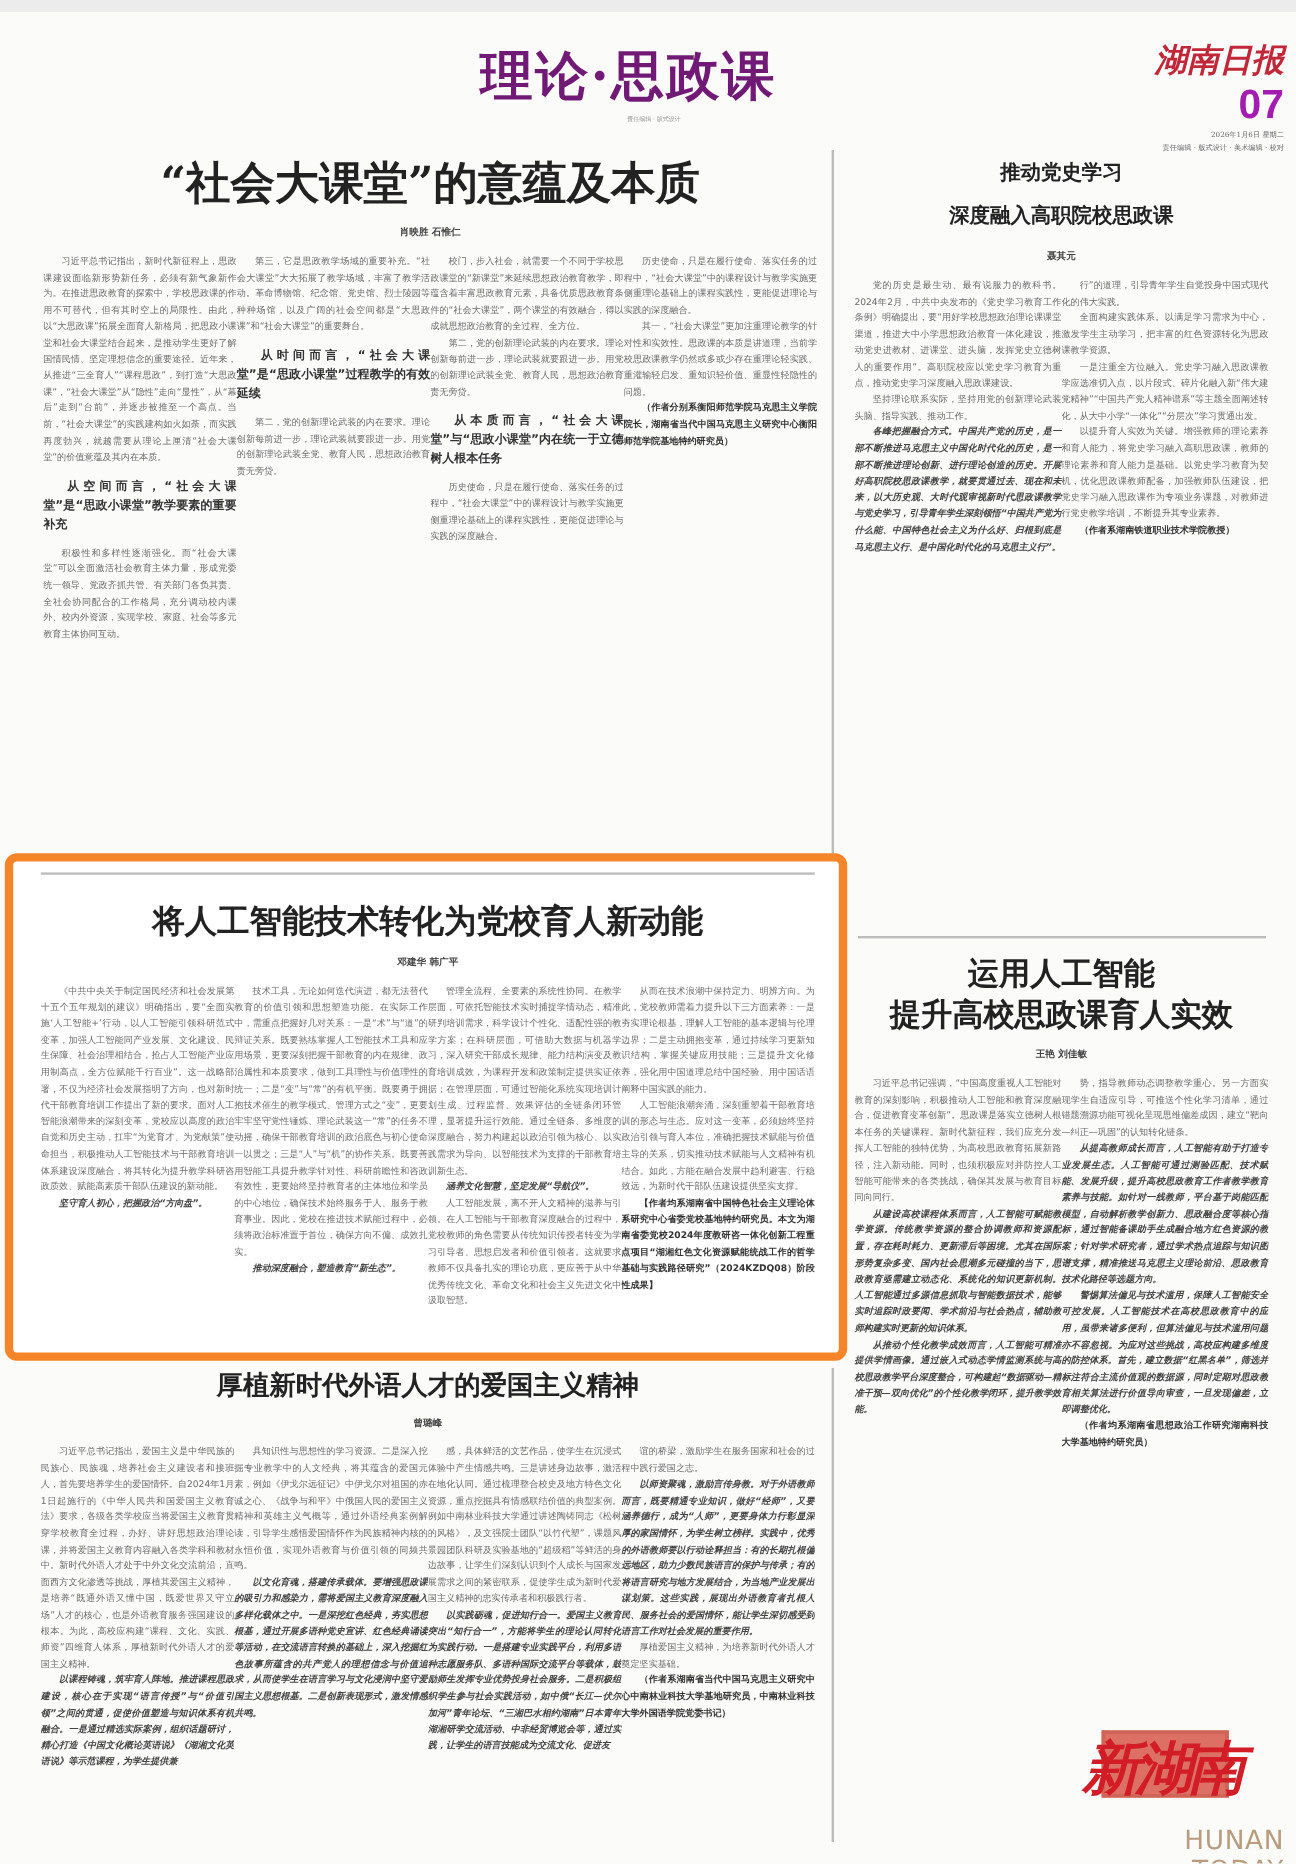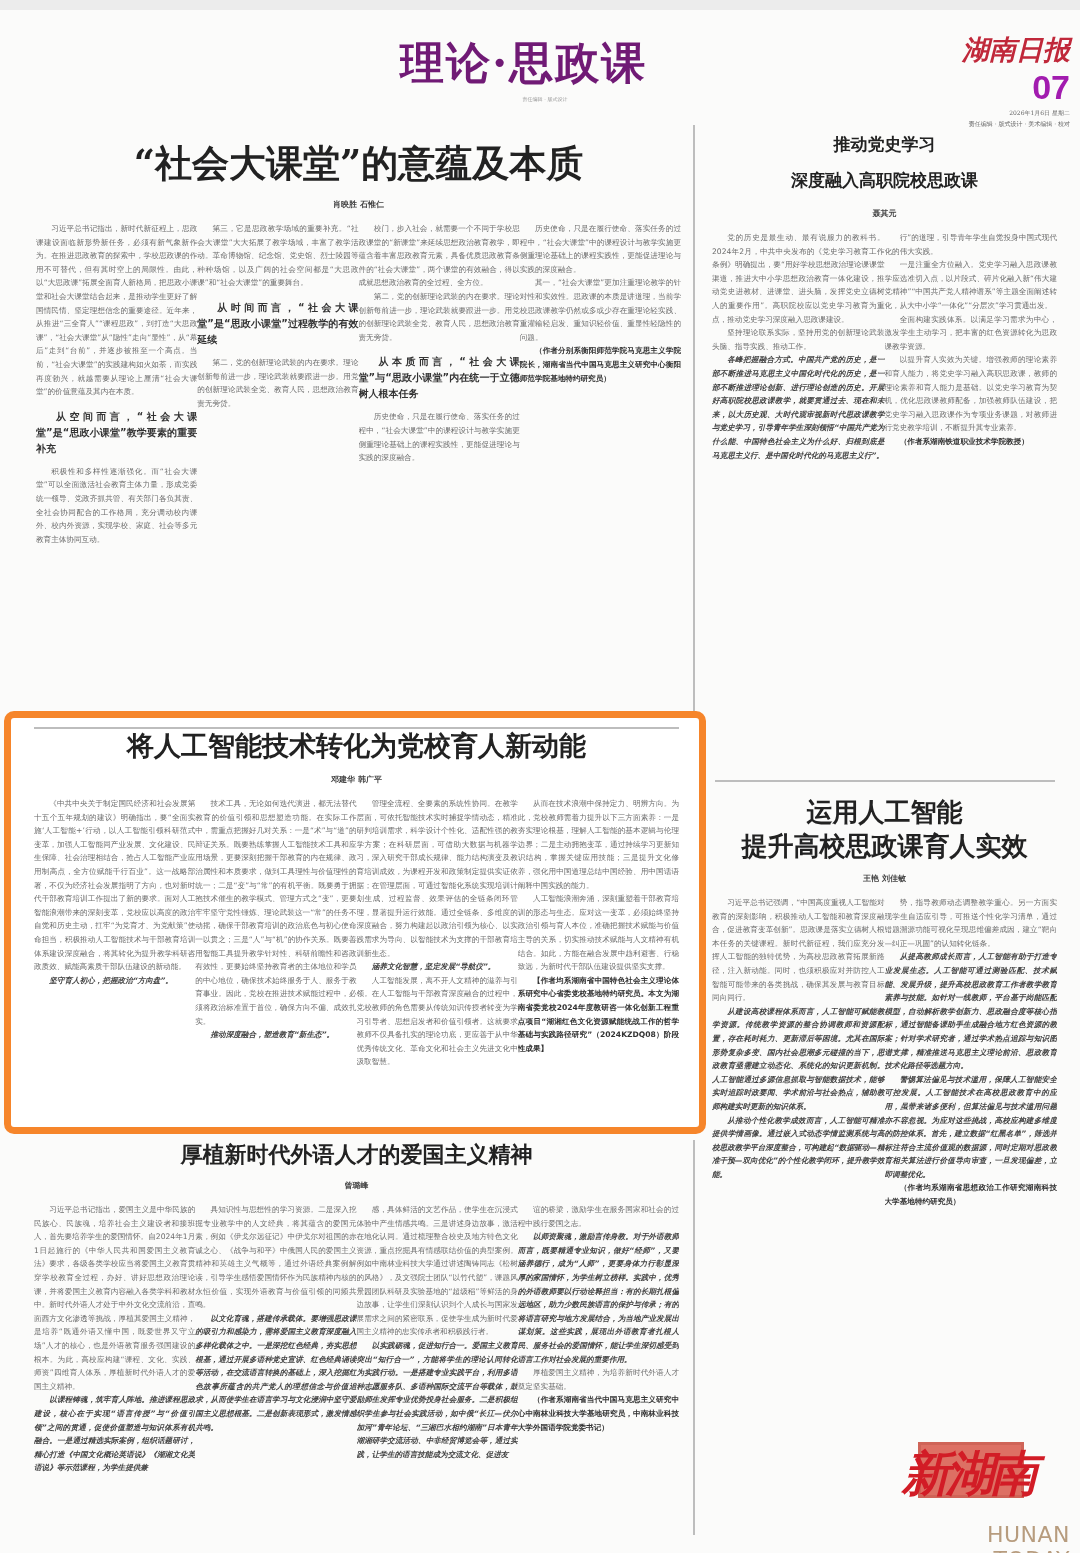--- a/index.html
+++ b/index.html
@@ -51,21 +51,21 @@
   <span class="logo">湖南日报</span><span class="page">07</span>
   <div class="meta">2026年1月6日 星期二</div>
   <div class="meta">责任编辑 · 版式设计 · 美术编辑 · 校对</div>
 </div>
 
 <div class="vrule" style="left:693px; top:125px; height:590px;"></div>
 <div class="vrule" style="left:693px; top:1140px; height:395px;"></div>
 <div class="hrule" style="left:715px; top:780px; width:340px;"></div>
 
 <div class="article" style="left:36px; top:122px; width:645px; height:588px;">
-  <div class="headline" style="font-size:37px; margin-top:17px;">“社会大课堂”的意蕴及本质</div>
+  <div class="headline" style="font-size:37px; margin-top:6px;">“社会大课堂”的意蕴及本质</div>
   <div class="byline">肖映胜 石惟仁</div>
   <div class="cols" style="height:515px;">
     <div class="col">
       <p>习近平总书记指出，新时代新征程上，思政课建设面临新形势新任务，必须有新气象新作为。在推进思政教育的探索中，学校思政课的作用不可替代，但有其时空上的局限性。由此，以“大思政课”拓展全面育人新格局，把思政小课堂和社会大课堂结合起来，是推动学生更好了解国情民情、坚定理想信念的重要途径。近年来，从推进“三全育人”“课程思政”，到打造“大思政课”，“社会大课堂”从“隐性”走向“显性”，从“幕后”走到“台前”，并逐步被推至一个高点。当前，“社会大课堂”的实践建构如火如荼，而实践再度勃兴，就越需要从理论上厘清“社会大课堂”的价值意蕴及其内在本质。</p>
       <p class="sub">从空间而言，“社会大课堂”是“思政小课堂”教学要素的重要补充</p>
       <p>积极性和多样性逐渐强化。而“社会大课堂”可以全面激活社会教育主体力量，形成党委统一领导、党政齐抓共管、有关部门各负其责、全社会协同配合的工作格局，充分调动校内课外、校内外资源，实现学校、家庭、社会等多元教育主体协同互动。</p>
     </div>
     <div class="col">
       <p>第三，它是思政教学场域的重要补充。“社会大课堂”大大拓展了教学场域，丰富了教学活动。革命博物馆、纪念馆、党史馆、烈士陵园等种种场馆，以及广阔的社会空间都是“大思政课”和“社会大课堂”的重要舞台。</p>
       <p class="sub">从时间而言，“社会大课堂”是“思政小课堂”过程教学的有效延续</p>
@@ -92,31 +92,31 @@
   </div>
   <div class="byline">聂其元</div>
   <div class="cols" style="height:545px;">
     <div class="col">
       <p>党的历史是最生动、最有说服力的教科书。2024年2月，中共中央发布的《党史学习教育工作条例》明确提出，要“用好学校思想政治理论课课堂渠道，推进大中小学思想政治教育一体化建设，推动党史进教材、进课堂、进头脑，发挥党史立德树人的重要作用”。高职院校应以党史学习教育为重点，推动党史学习深度融入思政课建设。</p>
       <p>坚持理论联系实际，坚持用党的创新理论武装头脑、指导实践、推动工作。</p>
       <p class="lead">各峰把握融合方式。中国共产党的历史，是一部不断推进马克思主义中国化时代化的历史，是一部不断推进理论创新、进行理论创造的历史。开展好高职院校思政课教学，就要贯通过去、现在和未来，以大历史观、大时代观审视新时代思政课教学与党史学习，引导青年学生深刻领悟“中国共产党为什么能、中国特色社会主义为什么好、归根到底是马克思主义行、是中国化时代化的马克思主义行”。</p>
     </div>
     <div class="col">
       <p>行”的道理，引导青年学生自觉投身中国式现代化的伟大实践。</p>
+      <p>全面构建实践体系。以满足学习需求为中心，激发学生主动学习，把丰富的红色资源转化为思政课教学资源。</p>
       <p>一是注重全方位融入。党史学习融入思政课教学应选准切入点，以片段式、碎片化融入新“伟大建党精神”“中国共产党人精神谱系”等主题全面阐述转化，从大中小学“一体化”“分层次”学习贯通出发。</p>
-      <p>全面构建实践体系。以满足学习需求为中心，激发学生主动学习，把丰富的红色资源转化为思政课教学资源。</p>
       <p>以提升育人实效为关键。增强教师的理论素养和育人能力，将党史学习融入高职思政课，教师的理论素养和育人能力是基础。以党史学习教育为契机，优化思政课教师配备，加强教师队伍建设，把党史学习融入思政课作为专项业务课题，对教师进行党史教学培训，不断提升其专业素养。</p>
       <p class="note">（作者系湖南铁道职业技术学院教授）</p>
     </div>
   </div>
 </div>
 
 <div class="highlight"></div>
 <div class="hrule" style="left:34px; top:727px; width:645px;"></div>
-<div class="article" style="left:34px; top:728px; width:645px; height:380px;">
+<div class="article" style="left:34px; top:750px; width:645px; height:380px;">
   <div class="headline" style="font-size:27px;">将人工智能技术转化为党校育人新动能</div>
   <div class="byline">邓建华 韩广平</div>
   <div class="cols" style="height:320px;">
     <div class="col">
       <p>《中共中央关于制定国民经济和社会发展第十五个五年规划的建议》明确指出，要“全面实施‘人工智能+’行动，以人工智能引领科研范式变革，加强人工智能同产业发展、文化建设、民生保障、社会治理相结合，抢占人工智能产业应用制高点，全方位赋能千行百业”。这一战略部署，不仅为经济社会发展指明了方向，也对新时代干部教育培训工作提出了新的要求。面对人工智能浪潮带来的深刻变革，党校应以高度的政治自觉和历史主动，扛牢“为党育才、为党献策”使命担当，积极推动人工智能技术与干部教育培训体系建设深度融合，将其转化为提升教学科研咨政质效、赋能高素质干部队伍建设的新动能。</p>
       <p class="lead">坚守育人初心，把握政治“方向盘”。</p>
     </div>
     <div class="col">
       <p>技术工具，无论如何迭代演进，都无法替代教育的价值引领和思想塑造功能。在实际工作中，需重点把握好几对关系：一是“术”与“道”的辩证关系。既要熟练掌握人工智能技术工具和应用场景，更要深刻把握干部教育的内在规律、政治属性和本质要求，做到工具理性与价值理性的统一；二是“变”与“常”的有机平衡。既要勇于拥抱技术催生的教学模式、管理方式之“变”，更要牢牢坚守党性锤炼、理论武装这一“常”的任务不动摇，确保干部教育培训的政治底色与初心使命一以贯之；三是“人”与“机”的协作关系。既要善用智能工具提升教学针对性、科研前瞻性和咨政有效性，更要始终坚持教育者的主体地位和学员的中心地位，确保技术始终服务于人、服务于教育事业。因此，党校在推进技术赋能过程中，必须将政治标准置于首位，确保方向不偏、成效扎实。</p>
       <p class="lead">推动深度融合，塑造教育“新生态”。</p>

